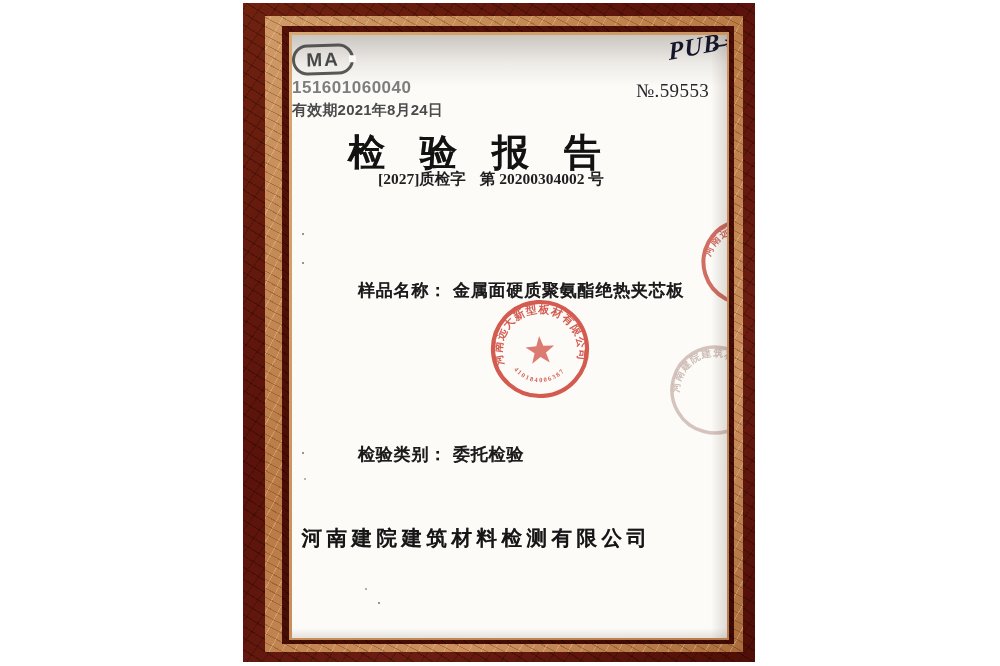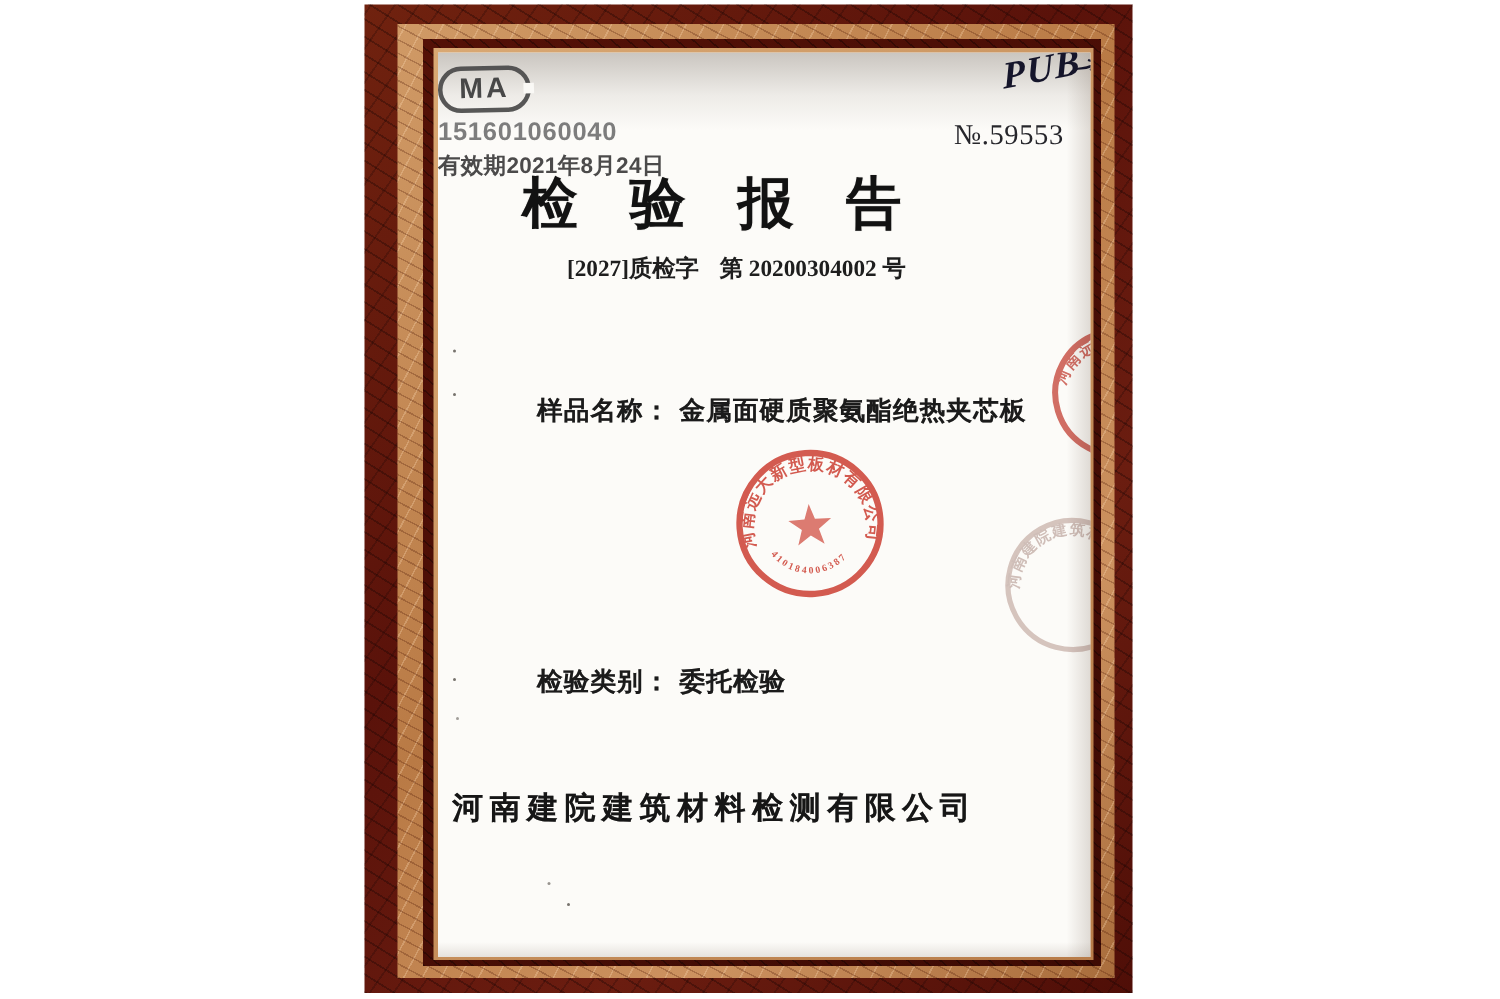--- a/index.html
+++ b/index.html
@@ -74,35 +74,35 @@
   .pen-note{
     position:absolute;right:6px;top:-2px;
     font-size:25px;font-style:italic;font-weight:600;color:#15152a;
     transform:rotate(-11deg) skewX(-7deg);letter-spacing:1px;
   }
   .pen-arrow{position:absolute;right:-14px;top:10px;}
   .report-no{position:absolute;left:344px;top:45px;font-size:19px;color:#26262b;letter-spacing:.4px;}
 
   
   .title{
-    position:absolute;left:56px;top:76px;white-space:nowrap;
+    position:absolute;left:56px;top:93px;white-space:nowrap;
     font-size:37px;font-weight:700;letter-spacing:35px;color:#121212;
     text-shadow:0 0 .5px rgba(20,20,20,.55);
   }
   .docline{
     position:absolute;left:86px;top:134px;display:flex;gap:14px;white-space:nowrap;
     font-size:15.5px;font-weight:600;color:#1e1e1e;
   }
   .field{
     position:absolute;left:66px;white-space:nowrap;
     font-size:17px;font-weight:600;letter-spacing:.8px;color:#1b1b1b;
     text-shadow:0 0 .4px rgba(20,20,20,.5);
   }
   .field .value{margin-left:6px;}
-  .field-sample{top:227px;}
+  .field-sample{top:244px;}
   .field-entrust{top:300px;}
   .field-category{top:371px;margin-top:37px;}
   .issuer{
     position:absolute;left:0;top:489px;width:100%;text-align:center;padding-right:66px;
     font-size:20.5px;font-weight:700;letter-spacing:4.5px;color:#161616;white-space:nowrap;
     text-shadow:0 0 .4px rgba(20,20,20,.5);
   }
 
   
   .seal{position:absolute;mix-blend-mode:multiply;pointer-events:none;}

